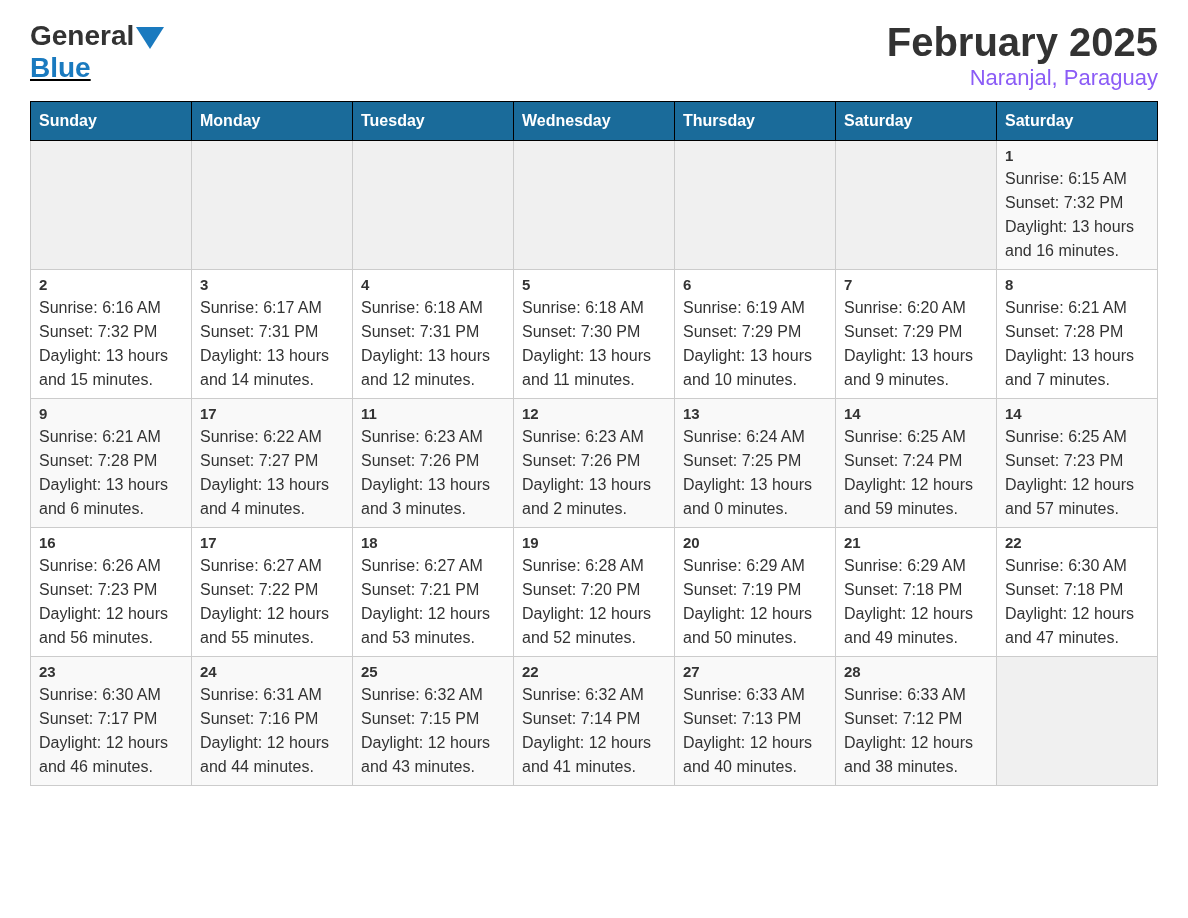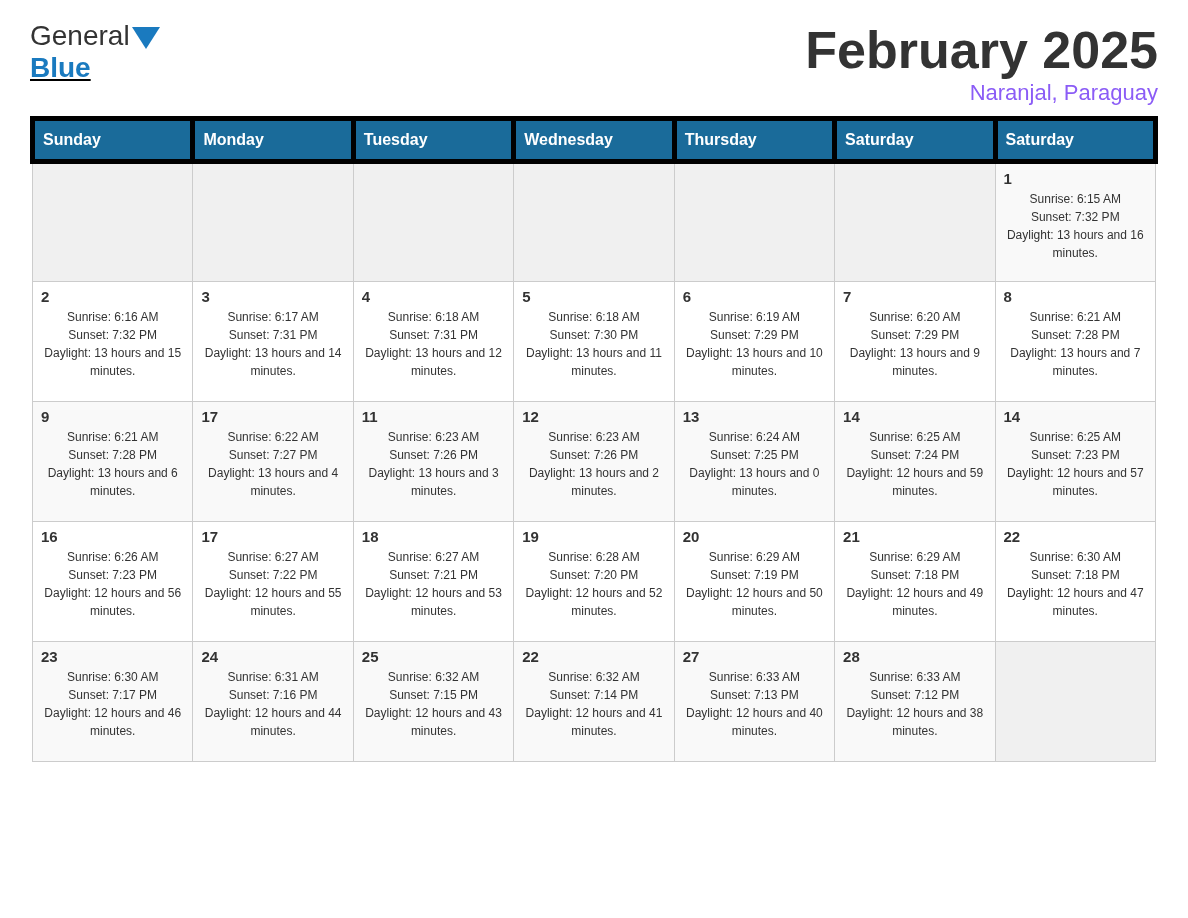--- a/index.html
+++ b/index.html
@@ -11,21 +11,21 @@
       padding: 20px 30px;
     }
     .header-area {
       display: flex;
       justify-content: space-between;
       align-items: flex-start;
       margin-bottom: 10px;
     }
     .logo-text-general {
       font-size: 28px;
-      font-weight: normal;
+      font-weight: bold;
       color: #333;
       font-family: Arial, sans-serif;
     }
     .logo-triangle {
       width: 0;
       height: 0;
       border-left: 14px solid transparent;
       border-right: 14px solid transparent;
       border-top: 22px solid #1a7abf;
       display: inline-block;
@@ -42,21 +42,21 @@
     }
     .logo-row2 {
       display: flex;
       align-items: center;
       text-decoration: underline;
     }
     .title-area {
       text-align: right;
     }
     .calendar-title {
-      font-size: 52px;
+      font-size: 40px;
       font-weight: bold;
       color: #333;
       font-family: Arial, sans-serif;
     }
     .calendar-subtitle {
       font-size: 22px;
       color: #8b5cf6;
       font-family: Arial, sans-serif;
     }
     table {
@@ -64,21 +64,21 @@
       border-collapse: collapse;
       table-layout: fixed;
     }
     thead th {
       background-color: #1a6b9a;
       color: #fff;
       font-size: 16px;
       font-weight: bold;
       padding: 10px 8px;
       text-align: left;
-      border: 5px solid #000000;
+      border: 1px solid #000000;
     }
     tbody td {
       vertical-align: top;
       border: 1px solid #ccc;
       padding: 6px 8px;
       height: 120px;
       font-size: 12.5px;
       color: #333;
       background: #fff;
     }
@@ -89,24 +89,23 @@
       background-color: #fff;
     }
     .day-number {
       font-size: 15px;
       font-weight: bold;
       color: #333;
       display: block;
       margin-bottom: 3px;
     }
     .day-info {
-      font-size: 12px;
+      font-size: 16px;
       color: #333;
       line-height: 1.5;
-      text-align: center;
     }
     .empty-cell {
       background: #f0f0f0 !important;
     }
     tbody tr:first-child td.empty-cell {
       background: #f0f0f0 !important;
     }
     .logo-wrapper {
       display: flex;
       flex-direction: column;

